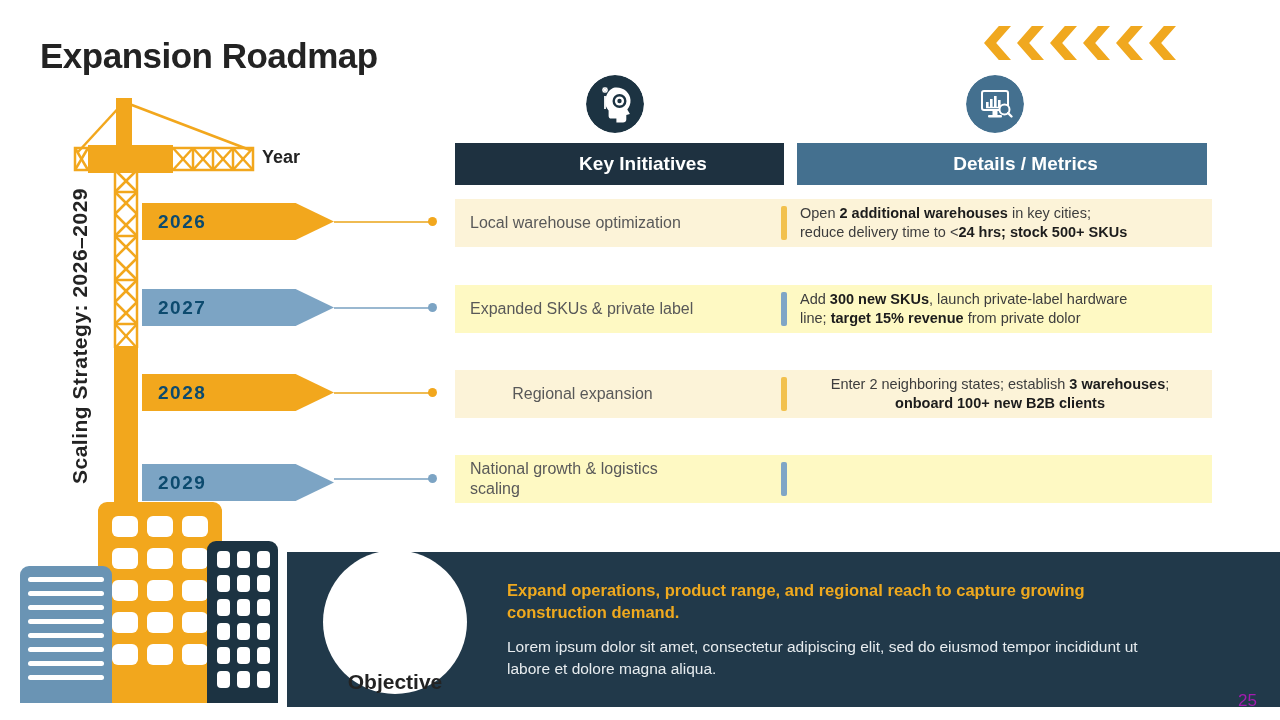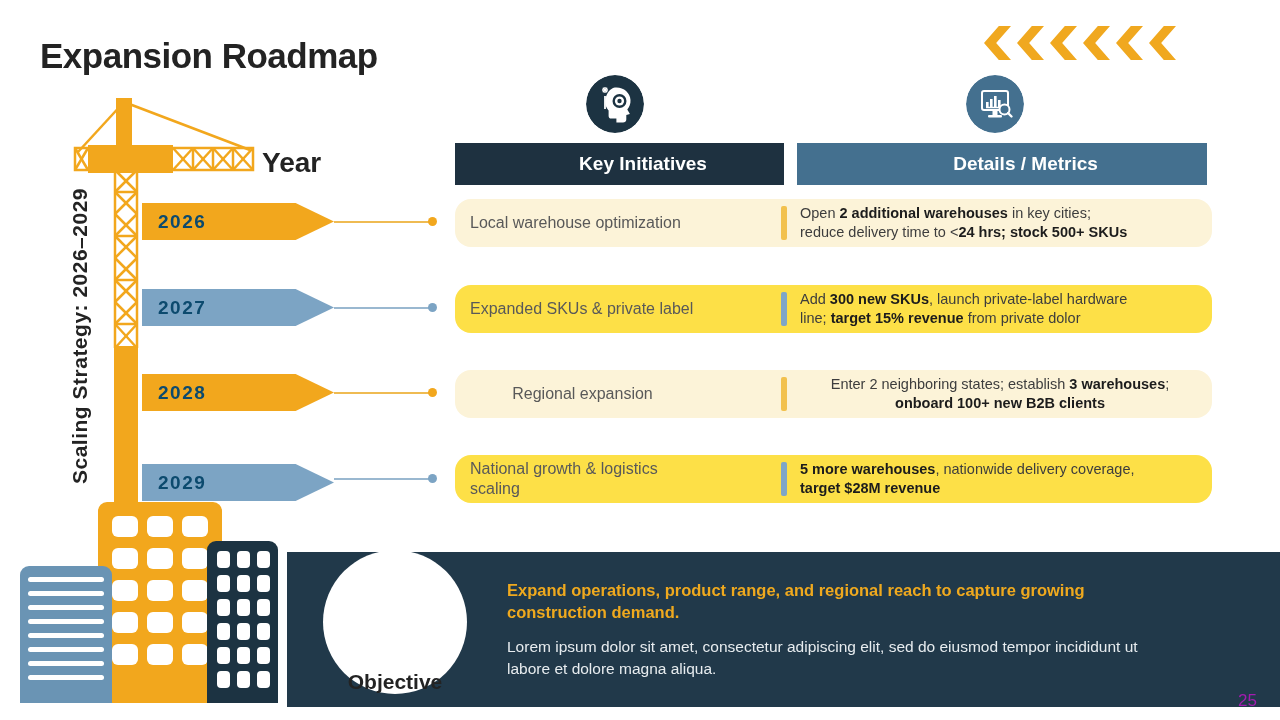--- a/index.html
+++ b/index.html
@@ -26,21 +26,21 @@
   }
 
   
   #crane-svg { left:58px; top:96px; }
   #vertical-label {
     left:68px; top:175px; height:322px; width:36px;
     writing-mode:vertical-rl; transform:rotate(180deg);
     font-size:21px; font-weight:bold; color:#232323;
     text-align:center; letter-spacing:0.5px; white-space:nowrap;
   }
-  #year-label { left:262px; top:147px; font-size:28px; font-weight:bold; color:#232323; }
+  #year-label { left:262px; top:147px; font-size:18px; font-weight:bold; color:#232323; }
 
   
   .year-arrow {
     left:142px; width:192px; height:37px;
     clip-path:polygon(0 0, 80% 0, 100% 50%, 80% 100%, 0 100%);
     display:flex; align-items:center;
     color:#0c4a6e; font-size:19px; font-weight:bold; letter-spacing:1.5px;
     padding-left:16px;
   }
   .year-arrow.yellow { background:#F2A71D; }
@@ -58,23 +58,23 @@
   
   .col-header {
     top:143px; height:42px;
     display:flex; align-items:center; justify-content:center;
     color:#ffffff; font-size:19px; font-weight:bold;padding-left:47px;
   }
   #col-header-initiatives { left:455px; width:329px; background:#1E3140; }
   #col-header-metrics     { left:797px; width:410px; background:#44708F; }
 
   
-  .row-block { left:455px; width:757px; height:48px;border-radius:16px; }
+  .row-block { left:455px; width:757px; height:48px; }
   .row-block.cream { background:#FCF3D8; }
-  .row-block.bluegray { background:#fde047; }
+  .row-block.bluegray { background:#fef9c3; }
   .initiative-cell {
     position:absolute; left:15px; top:50%; transform:translateY(-50%);
     width:225px; font-size:16px; color:#595959; line-height:1.22;
   }
   .accent-bar {
     position:absolute; left:326px; top:7px; width:6px; height:34px; border-radius:2px;
   }
   .accent-bar.yellow { background:#F2C14E; }
   .accent-bar.blue   { background:#7FA6C6; }
   .metrics-cell {
@@ -253,22 +253,20 @@
       <div class="accent-bar yellow"></div>
       <div class="metrics-cell"><span>Enter 2 neighboring states; establish </span><b>3 warehouses</b><span>;
 </span><b>onboard 100+ new B2B clients</b></div>
     </div>
     <div class="abs year-arrow blue" style="top: 464px; text-align: center;">2029</div>
     <div class="abs connector-line blue" style="top: 477.5px;"></div>
     <div class="abs connector-dot blue" style="top: 474px;"></div>
     <div class="abs row-block bluegray" style="top: 455px;">
       <div class="initiative-cell">National growth &amp; logistics scaling</div>
       <div class="accent-bar blue"></div>
-      <div class="metrics-cell"><b>5 more warehouses</b><span>, nationwide delivery coverage,
-</span><b>target $28M revenue</b></div>
     </div>
   </div>
 
 <div class="abs" id="objective-panel"></div>
 <div class="abs" id="objective-circle">
   <span>Objective</span>
 </div>
 <div class="abs" id="objective-highlight">Expand operations, product range, and regional reach to capture growing
 construction demand.</div>
 <div class="abs" id="objective-body">Lorem ipsum dolor sit amet, consectetur adipiscing elit, sed do eiusmod tempor incididunt ut

